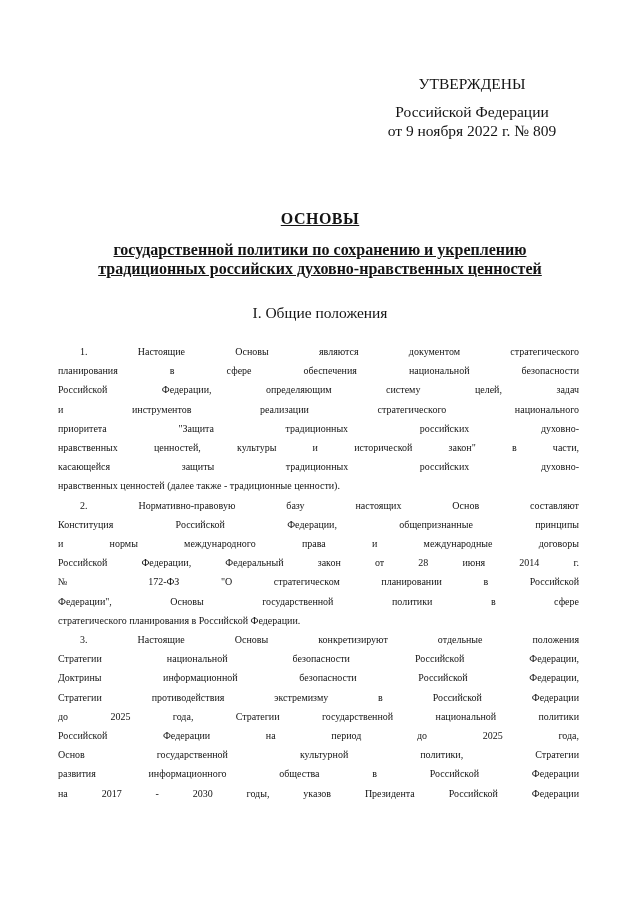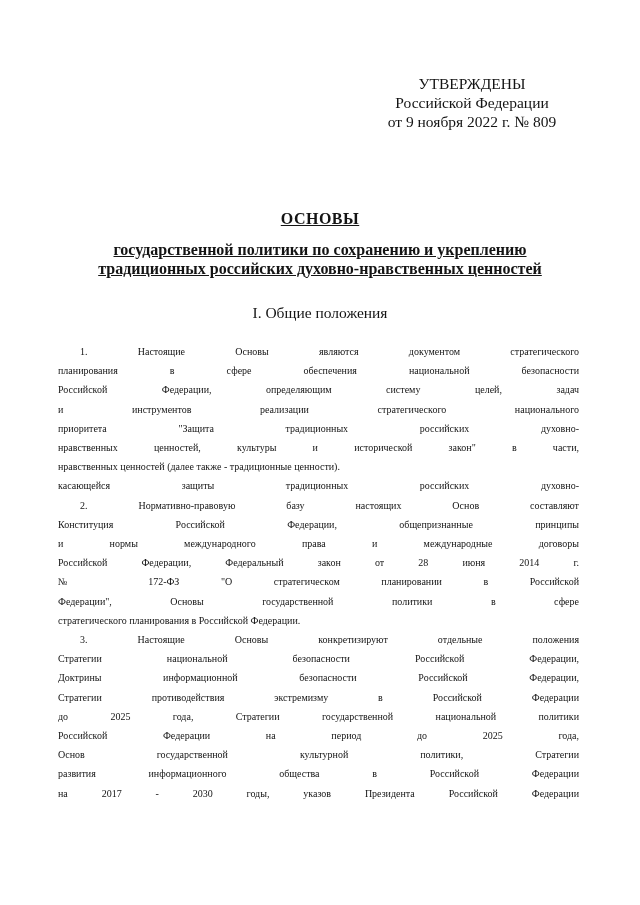--- a/index.html
+++ b/index.html
@@ -11,21 +11,21 @@
     font-family: "Liberation Serif", "DejaVu Serif", serif;
     color: #141414;
   }
   .approval {
     position: absolute;
     top: 74px; left: 372px; width: 200px;
     text-align: center;
     font-size: 15.5px;
     line-height: 19px;
   }
-  .approval-status { }
+  .approval-status { margin-bottom: 9px; }
   .title-block {
     position: absolute;
     top: 209px; left: 56px; width: 528px;
     text-align: center;
     font-weight: bold;
     font-size: 16px;
     line-height: 19px;
     text-decoration: underline;
   }
   .title-heading { margin-bottom: 12px; letter-spacing: 0.5px; }
@@ -64,22 +64,22 @@
 <div class="section-heading">I. Общие положения</div>
 
 <div class="body-text">
   <div>
       <div class="line justify indent">1. Настоящие Основы являются документом стратегического</div>
       <div class="line justify">планирования в сфере обеспечения национальной безопасности</div>
       <div class="line justify">Российской Федерации, определяющим систему целей, задач</div>
       <div class="line justify">и инструментов реализации стратегического национального</div>
       <div class="line justify">приоритета "Защита традиционных российских духовно-</div>
       <div class="line justify">нравственных ценностей, культуры и исторической закон" в части,</div>
+      <div class="line justify">касающейся защиты традиционных российских духовно-</div>
       <div class="line">нравственных ценностей (далее также - традиционные ценности).</div>
-      <div class="line justify">касающейся защиты традиционных российских духовно-</div>
     </div>
   <div>
       <div class="line justify indent">2. Нормативно-правовую базу настоящих Основ составляют</div>
       <div class="line justify">Конституция Российской Федерации, общепризнанные принципы</div>
       <div class="line justify">и нормы международного права и международные договоры</div>
       <div class="line justify">Российской Федерации, Федеральный закон от 28 июня 2014 г.</div>
       <div class="line justify">№ 172-ФЗ "О стратегическом планировании в Российской</div>
       <div class="line justify">Федерации", Основы государственной политики в сфере</div>
       <div class="line">стратегического планирования в Российской Федерации.</div>
     </div>

